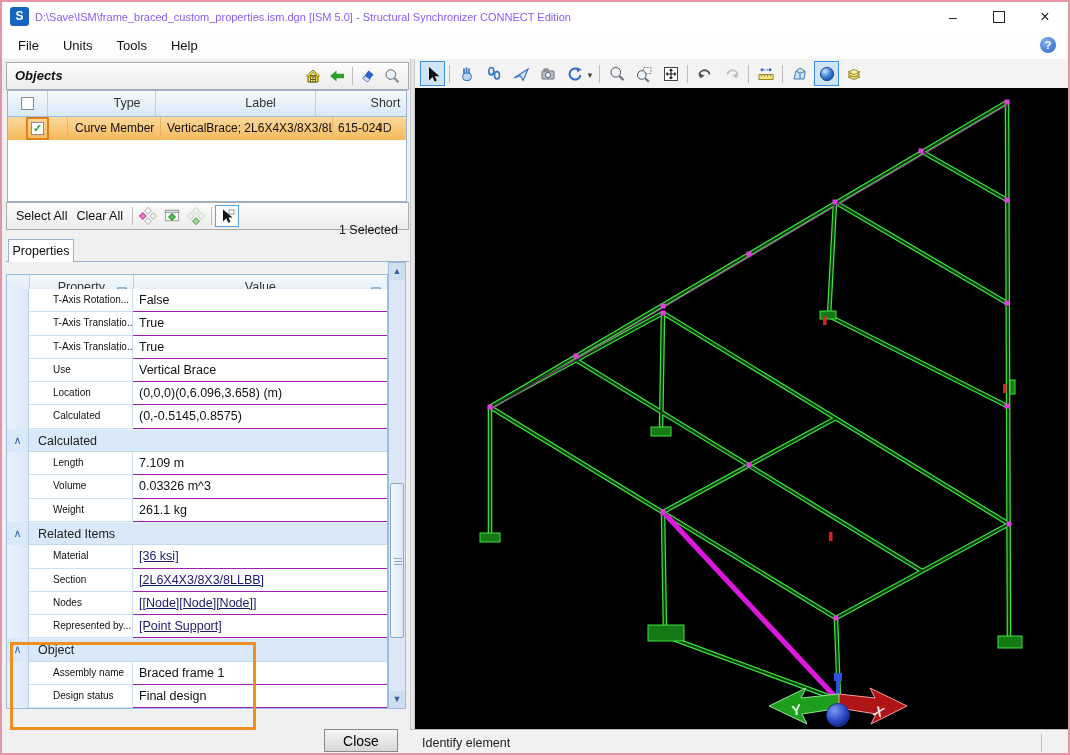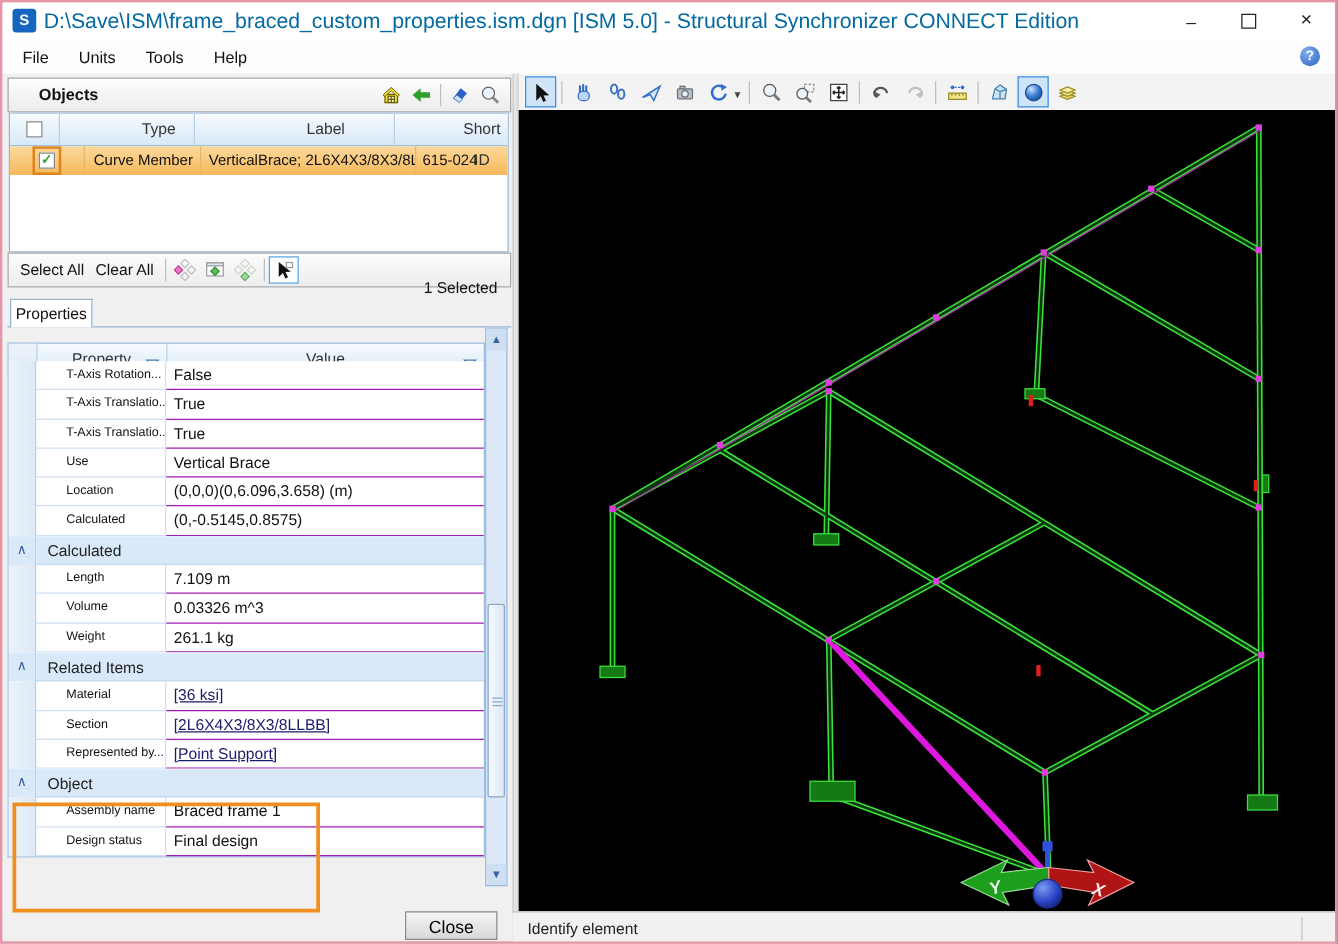--- a/index.html
+++ b/index.html
@@ -1,38 +1,38 @@
 <!DOCTYPE html>
 <html><head>
 <meta charset="utf-8">
 <style>
   html,body{margin:0;padding:0;background:#9a9a9a;font-family:"Liberation Sans",sans-serif;}
   .window{position:relative;width:1070px;height:755px;background:#fff;border:2px solid #e794a6;box-sizing:border-box;overflow:hidden;font-size:13px;color:#111;}
   
   .titlebar{position:absolute;left:0;top:0;right:0;height:30px;background:#fff;border-bottom:1px solid #eee;}
   .appicon{position:absolute;left:8px;top:5px;width:19px;height:19px;background:#1565c0;color:#fff;border-radius:3px;
            font-weight:bold;font-size:12px;text-align:center;line-height:19px;}
-  .apptitle{position:absolute;left:33px;top:0;line-height:30px;font-size:17px;color:#0369a1;white-space:nowrap;}
+  .apptitle{position:absolute;left:33px;top:0;line-height:30px;font-size:11px;color:#8b5cf6;white-space:nowrap;}
   .winbtns{position:absolute;right:0;top:0;height:30px;display:flex;}
   .winbtn{width:46px;height:30px;text-align:center;line-height:30px;font-size:14px;color:#222;cursor:default;}
   .maxglyph{display:inline-block;width:10px;height:10px;border:1px solid #222;vertical-align:middle;margin-top:-3px;}
   
   .menubar{position:absolute;left:0;top:30px;right:0;height:27px;background:#fdfdfd;}
   .menu-item{display:inline-block;padding:0 12px;line-height:27px;font-size:13px;color:#111;}
   .menu-item:first-child{margin-left:4px;}
   .help-icon{position:absolute;right:12px;top:5px;width:16px;height:16px;border-radius:50%;
              background:radial-gradient(circle at 35% 30%,#7fb0f0,#2d62c4);color:#fff;font-size:11px;font-weight:bold;
              text-align:center;line-height:16px;}
   
   .left-bg{position:absolute;left:0;top:57px;width:408px;bottom:0;background:#f0f0f0;}
   .divider{position:absolute;left:408px;top:57px;width:5px;bottom:0;background:#e4e4e4;border-left:1px solid #c9c9c9;border-right:1px solid #c9c9c9;box-sizing:border-box;}
   
   .obj-header{position:absolute;left:4px;top:60px;width:403px;height:28px;background:linear-gradient(#fdfdfd,#ececec);
               border:1px solid #a9a9a9;box-sizing:border-box;}
-  .obj-title{position:absolute;left:24px;top:0;line-height:26px;font-weight:bold;font-size:13px;}
+  .obj-title{position:absolute;left:8px;top:0;line-height:26px;font-weight:bold;font-size:13px;font-style:italic;}
   .obj-tools{position:absolute;right:4px;top:3px;display:flex;align-items:center;}
   .tool-ic{width:20px;height:20px;margin:0 2px;display:flex;align-items:center;justify-content:center;}
   .vsep{width:1px;height:18px;background:#bfbfbf;margin:0 3px;}
   
   .obj-table{position:absolute;left:5px;top:88px;width:400px;height:112px;background:#fff;border:1px solid #98b4d2;box-sizing:border-box;}
   .obj-thead{display:flex;height:26px;background:linear-gradient(#f6fafd,#d8e9f8);border-bottom:1px solid #9cbde0;box-sizing:border-box;gap:44px;}
   .obj-th{border-right:1px solid #b9d1e8;text-align:center;line-height:25px;font-size:12.5px;color:#333;box-sizing:border-box;}
   .obj-row{display:flex;height:23px;background:linear-gradient(#fcd99d,#f6b95a);}
   .obj-td{border-right:1px solid #e6b76a;line-height:23px;font-size:12px;white-space:nowrap;overflow:hidden;box-sizing:border-box;}
   .w-cb{width:60px;display:flex;align-items:center;justify-content:center;}
@@ -277,20 +277,25 @@
       </div>
       <div class="prow">
         <div class="p-gutter"></div>
         <div class="p-name">Material</div>
         <div class="p-val p-link">[36 ksi]</div>
       </div>
       <div class="prow">
         <div class="p-gutter"></div>
         <div class="p-name">Section</div>
         <div class="p-val p-link">[2L6X4X3/8X3/8LLBB]</div>
+      </div>
+      <div class="prow">
+        <div class="p-gutter"></div>
+        <div class="p-name">Nodes</div>
+        <div class="p-val p-link">[[Node][Node][Node]]</div>
       </div>
       <div class="prow">
         <div class="p-gutter"></div>
         <div class="p-name">Represented by...</div>
         <div class="p-val p-link">[Point Support]</div>
       </div>
       <div class="prow sec-row">
         <div class="p-gutter">∧</div>
         <div class="p-sec">Object</div>
       </div>

